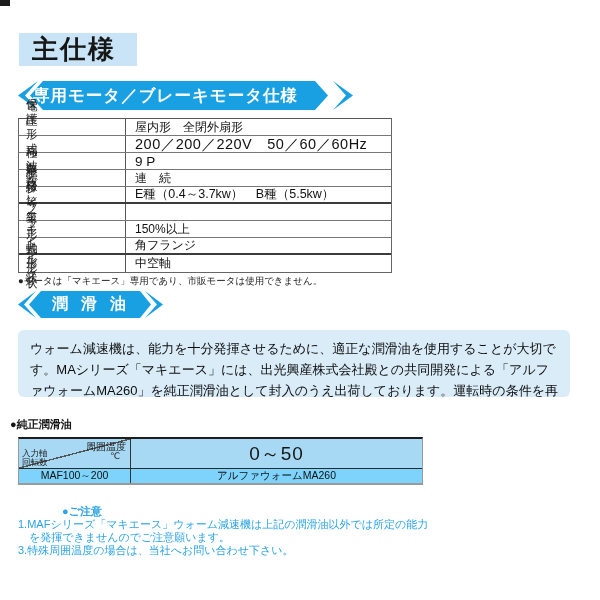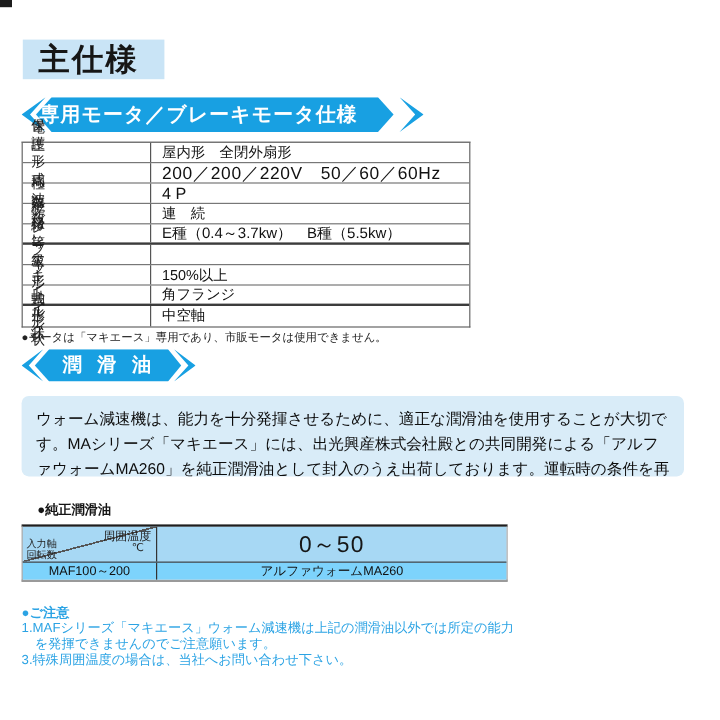--- a/index.html
+++ b/index.html
@@ -41,21 +41,21 @@
   .spec-row:nth-child(2) .spec-value{font-size:14.5px;letter-spacing:.5px;}
   .spec-row:nth-child(3) .spec-value{font-size:13.5px;}
   .spec-row:nth-child(5) .spec-value{font-size:12.5px;}
 
   .motor-footnote{position:absolute;left:18px;top:275px;font-size:9.5px;color:#222;}
 
   .lube-box{position:absolute;left:18px;top:330px;width:552px;height:67px;
     background:var(--box-bg);border-radius:6px;padding:8px 12px;
     font-size:13px;line-height:1.63;color:#0d0d0d;overflow:hidden;}
 
-  .oil-heading{position:absolute;left:31px;top:417px;font-size:11px;font-weight:bold;color:#151515;}
+  .oil-heading{position:absolute;left:10px;top:417px;font-size:11px;font-weight:bold;color:#151515;}
 
   .oil-table{position:absolute;left:18px;top:437px;width:405px;
     border-left:1px solid var(--border-gray);border-right:1px solid var(--border-gray);
     border-top:2px solid #1e1e1e;border-bottom:2px solid #9a9a9a;}
   .oil-header{display:flex;height:30px;background:var(--table-header-bg);
     border-bottom:1px solid #2a2a2a;}
   .oil-corner{position:relative;width:112px;border-right:1px solid #333;
     background-image:linear-gradient(to bottom right,
       rgba(0,0,0,0) calc(50% - .7px),#555 calc(50% - .7px),#555 calc(50% + .7px),rgba(0,0,0,0) calc(50% + .7px));}
   .oil-corner .t1{position:absolute;top:1px;right:4px;font-size:10px;color:#222;}
@@ -63,21 +63,21 @@
   .oil-corner .t3{position:absolute;left:3px;bottom:10px;font-size:8.5px;line-height:9px;color:#222;}
   .oil-corner .t4{position:absolute;left:3px;bottom:1px;font-size:8.5px;line-height:9px;color:#222;}
   .oil-range{flex:1;display:flex;align-items:center;justify-content:center;
     font-size:19px;letter-spacing:1px;color:#161616;}
   .oil-row{display:flex;height:14px;background:#7dd3fc;}
   .oil-model{width:112px;border-right:1px solid #333;display:flex;align-items:center;
     justify-content:center;font-size:10.5px;color:#111;}
   .oil-name{flex:1;display:flex;align-items:center;justify-content:center;font-size:10.5px;color:#111;}
 
   .notes{position:absolute;left:18px;top:505px;color:var(--note-text);}
-  .notes-heading{font-size:11px;font-weight:bold;line-height:13px;}
+  .notes-heading{font-size:11px;font-weight:bold;line-height:13px;margin-left:44px;}
   .note-line{font-size:11px;line-height:13.2px;white-space:pre;}
 </style>
 </head>
 <body>
 
 <div class="canvas">
 
   <div class="corner-mark"></div>
 
   <div class="page-title">主仕様</div>
@@ -116,21 +116,21 @@
         </div>
       <div class="spec-value">200／200／220V　50／60／60Hz</div>
     </div>
     <div class="spec-row">
       <div class="spec-label">
           <span data-justify="">
             <span>極</span>
             <span>数</span>
           </span>
         </div>
-      <div class="spec-value">4 P</div>
+      <div class="spec-value">9 P</div>
     </div>
     <div class="spec-row">
       <div class="spec-label">
           <span data-justify="">
             <span>定</span>
             <span>格</span>
           </span>
         </div>
       <div class="spec-value">連　続</div>
     </div>

